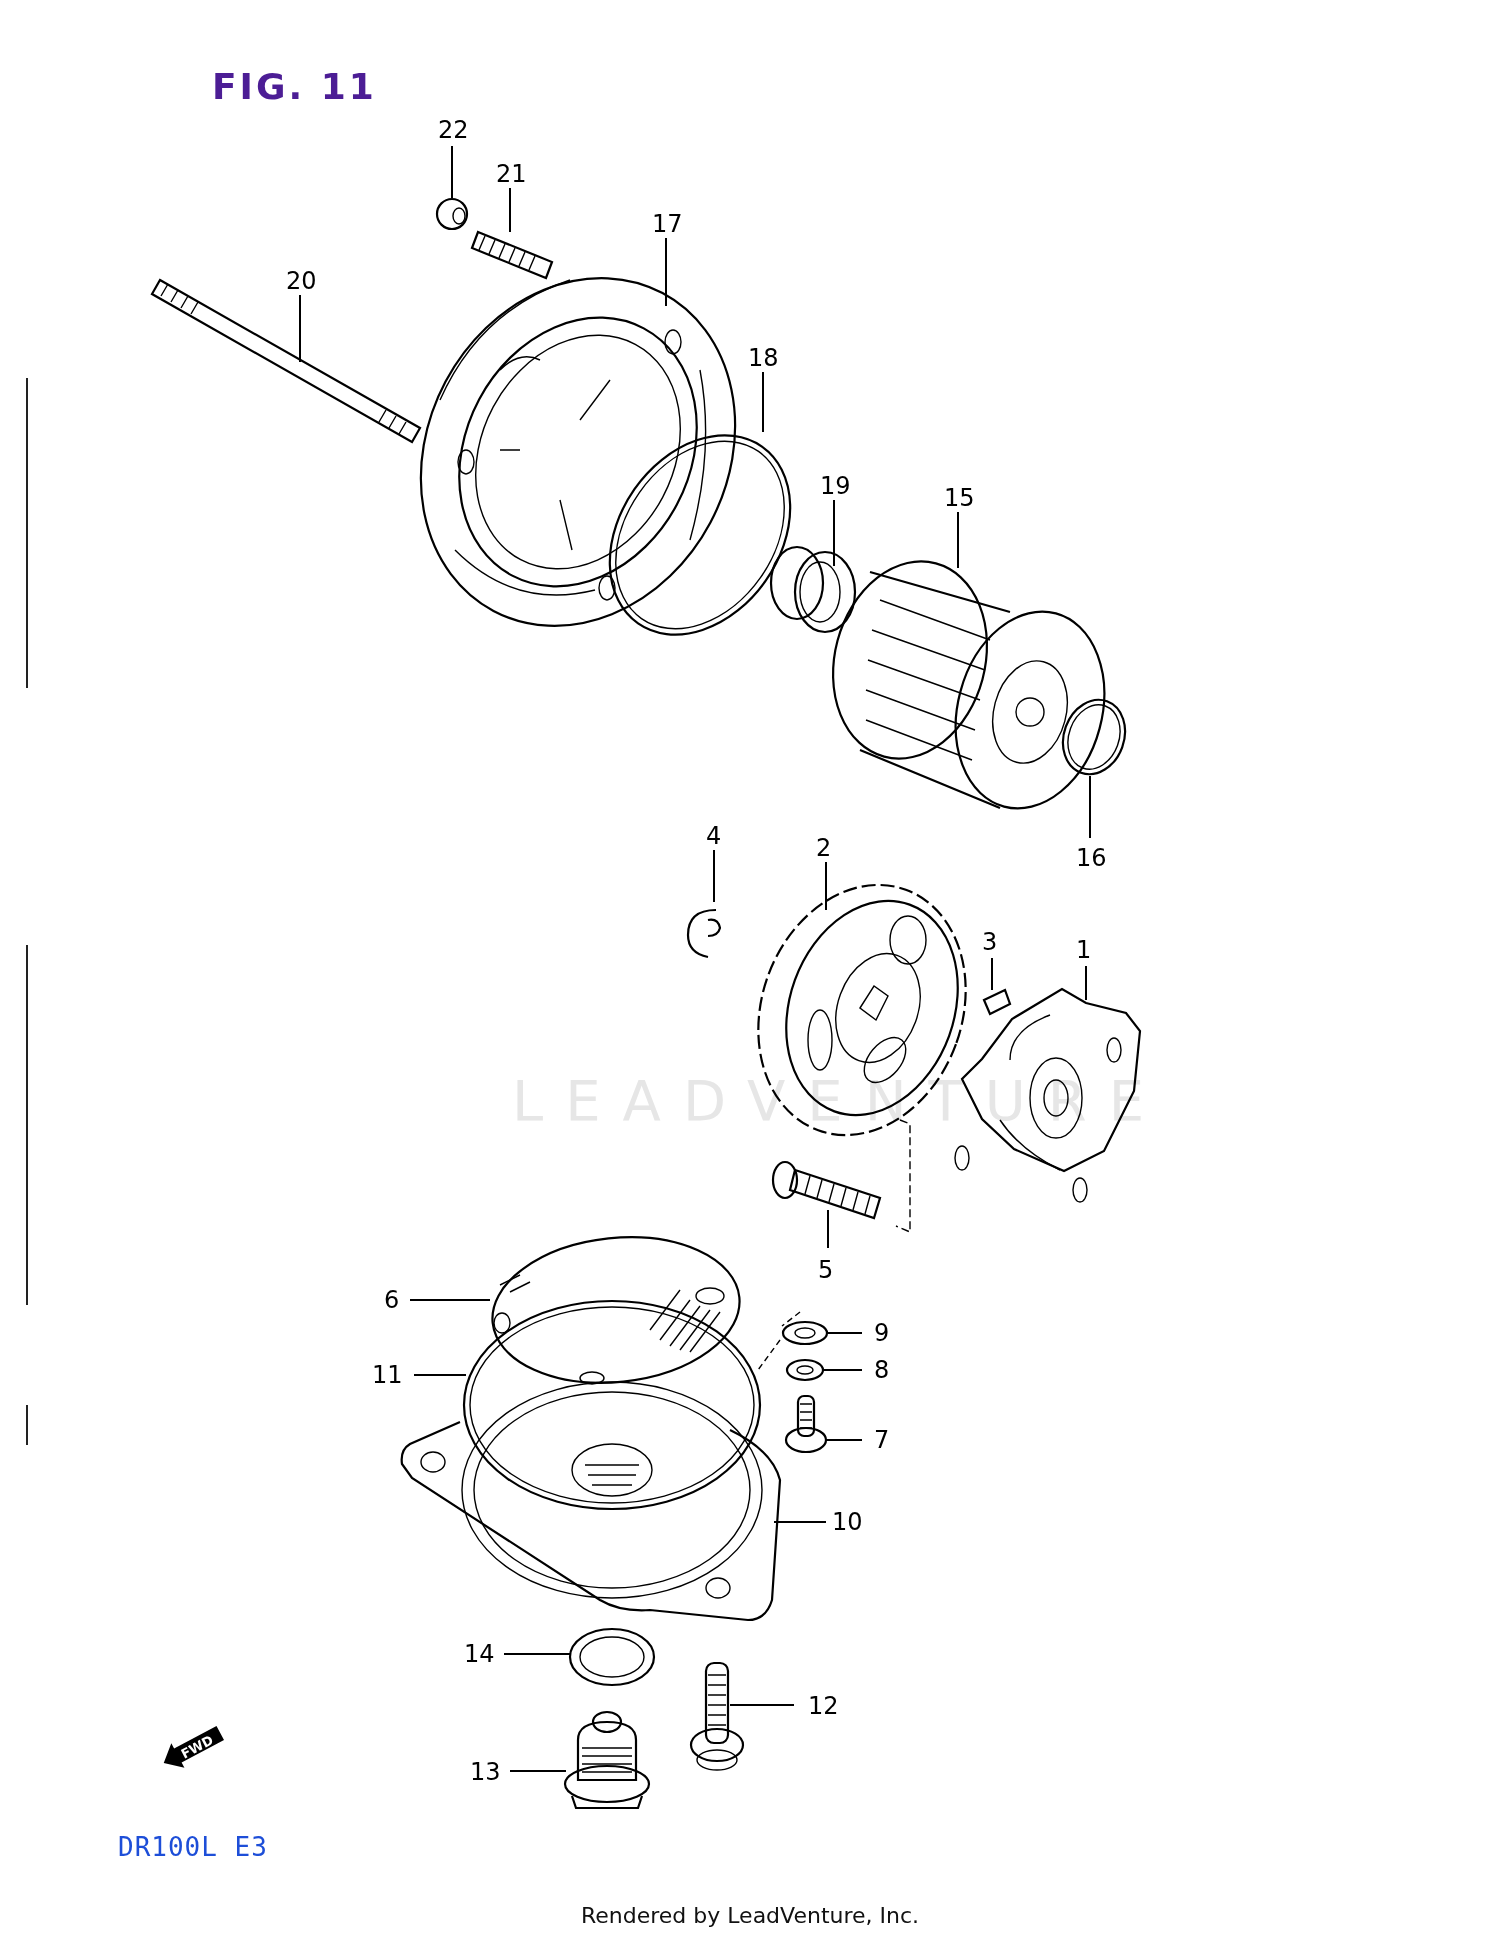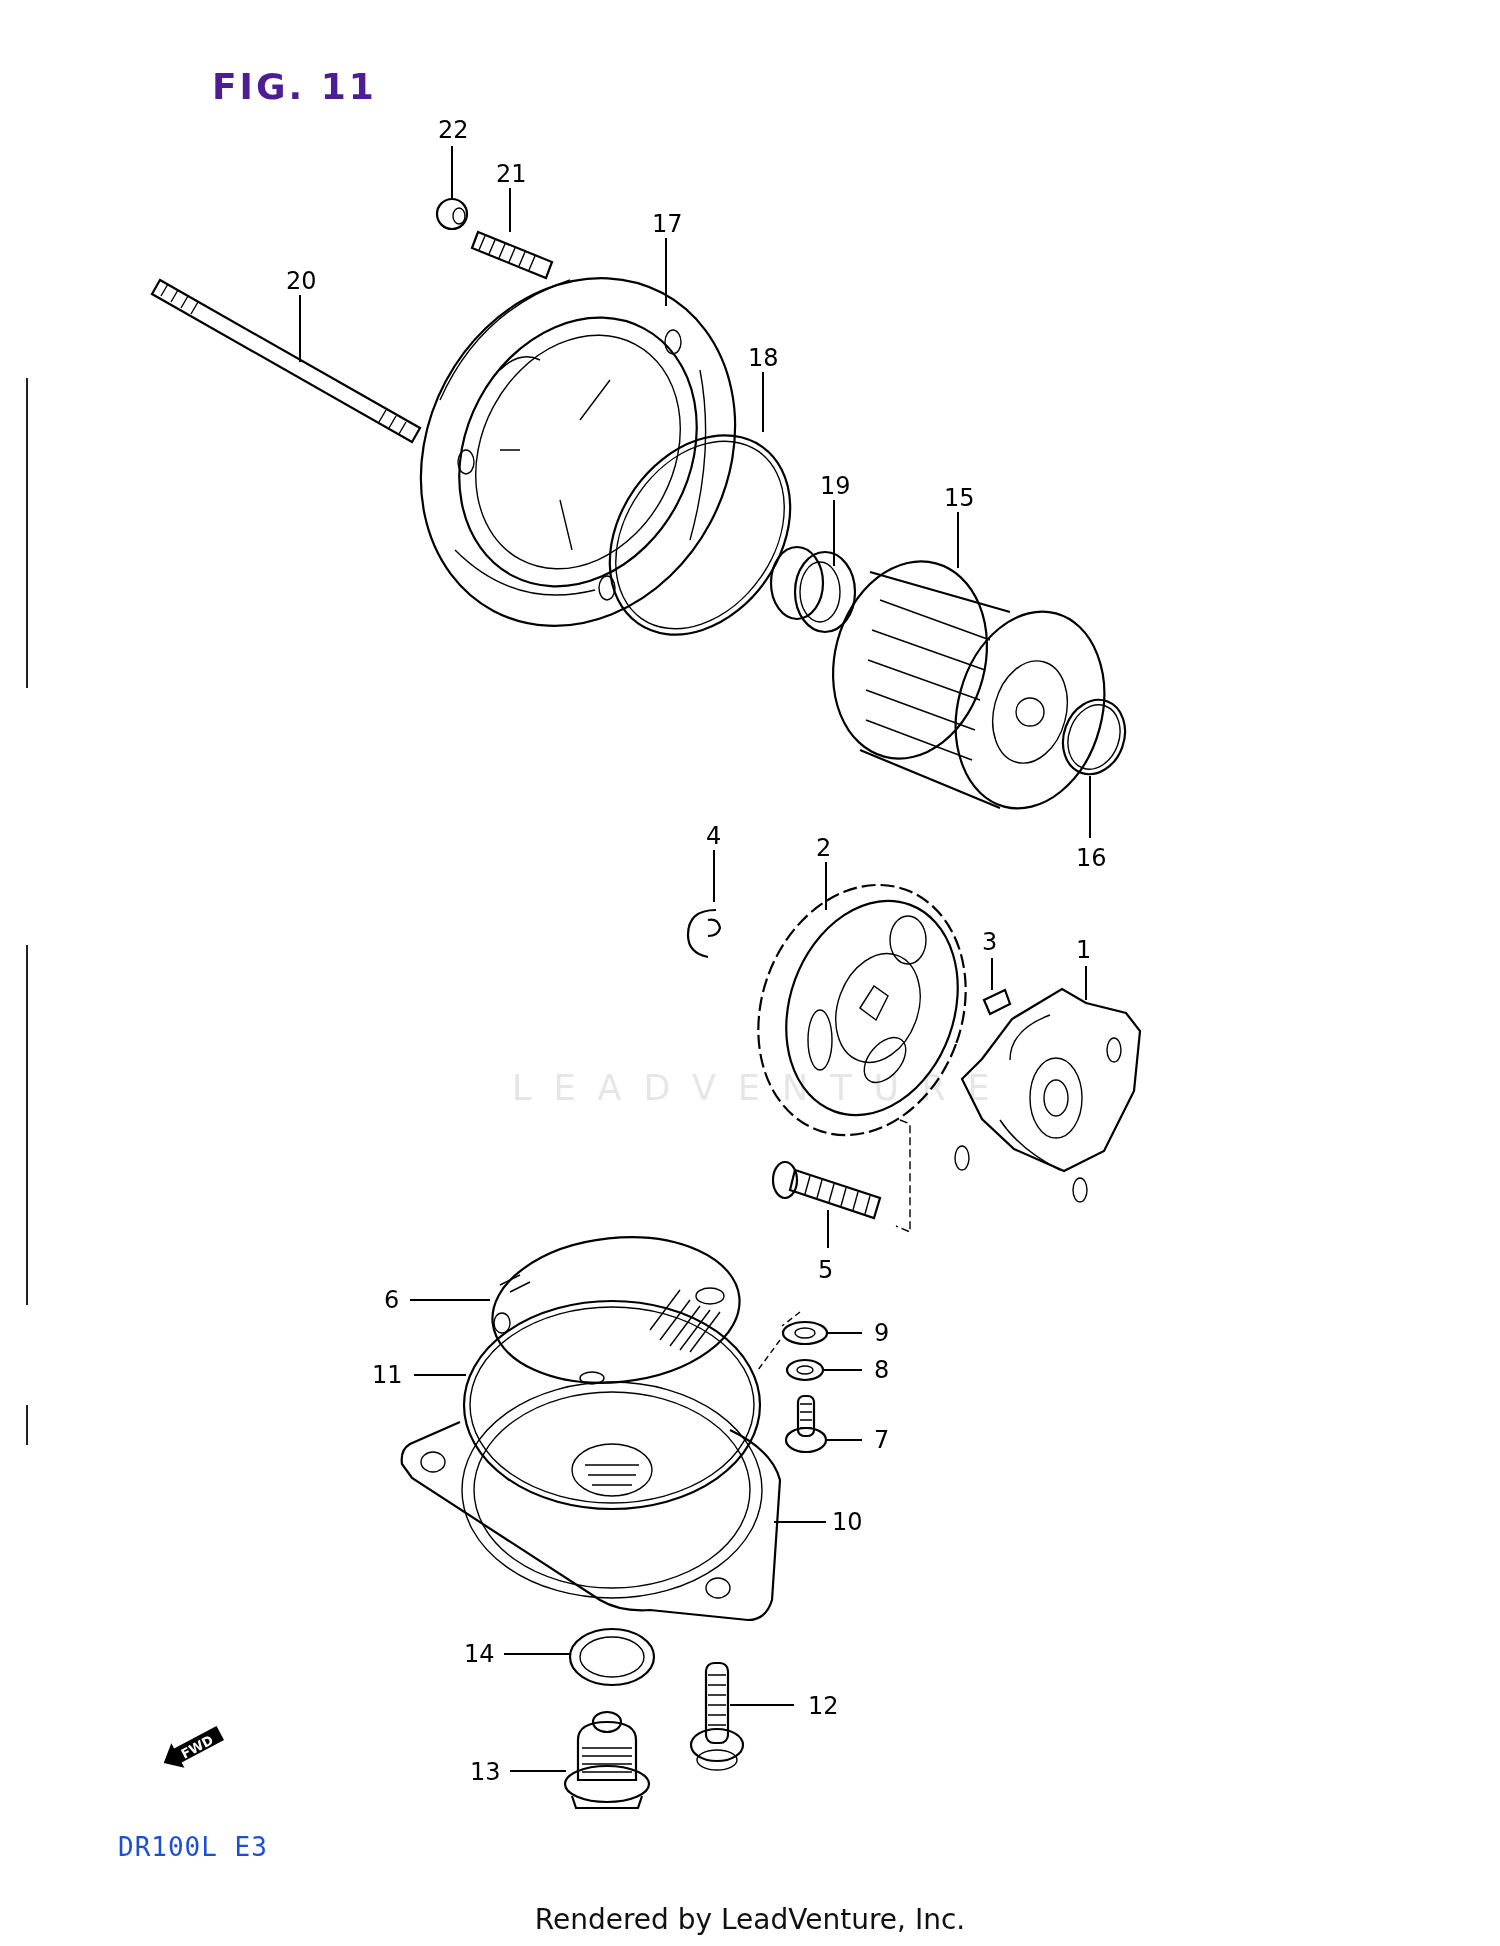--- a/index.html
+++ b/index.html
@@ -1,20 +1,20 @@
 <!DOCTYPE html>
 <html><head>
 <meta charset="utf-8">
 <style>
   html, body { margin: 0; padding: 0; background: #ffffff; }
   body { width: 1500px; height: 1946px; position: relative; overflow: hidden; font-family: "Liberation Sans", sans-serif; }
   .fig-title { position: absolute; left: 212px; top: 66px; font-family: "DejaVu Sans", sans-serif; font-weight: bold; font-size: 36px; letter-spacing: 3px; color: #4c1d95; }
   .model { position: absolute; left: 118px; top: 1832px; font-family: "DejaVu Sans Mono", monospace; font-size: 26px; color: #1d4ed8; letter-spacing: 1px; }
-  .footer { position: absolute; left: 0; width: 1500px; top: 1903px; text-align: center; font-family: "DejaVu Sans", sans-serif; font-size: 28px; color: #111; }
-  .watermark { position: absolute; left: 512px; top: 1068px; font-family: "DejaVu Sans", sans-serif; font-size: 35px; letter-spacing: 22px; color: #e6e6e6; }
+  .footer { position: absolute; left: 0; width: 1500px; top: 1903px; text-align: center; font-family: "DejaVu Sans", sans-serif; font-size: 22px; color: #111; }
+  .watermark { position: absolute; left: 512px; top: 1068px; font-family: "DejaVu Sans", sans-serif; font-size: 56px; letter-spacing: 22px; color: #e6e6e6; }
   .scan-bar { position: absolute; left: 26px; width: 2px; background: #222; }
   svg.diagram { position: absolute; left: 0; top: 0; }
   .callout { font-family: "DejaVu Sans", sans-serif; font-size: 24px; fill: #000; }
   .part { fill: none; stroke: #000; stroke-width: 2.2; }
   .thin { fill: none; stroke: #000; stroke-width: 1.4; }
   .lead { stroke: #000; stroke-width: 2; fill: none; }
 </style>
 </head>
 <body>
 

